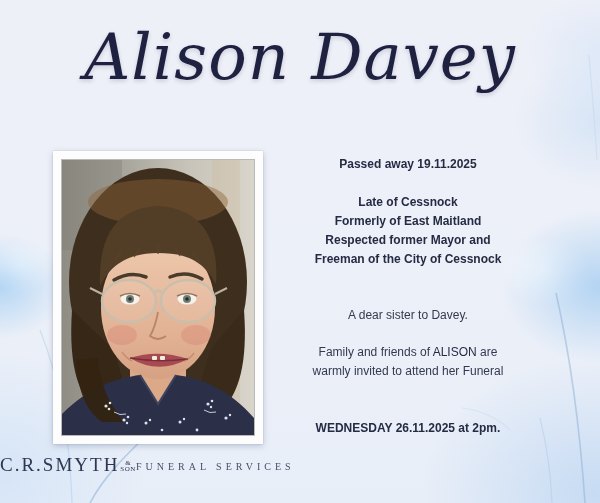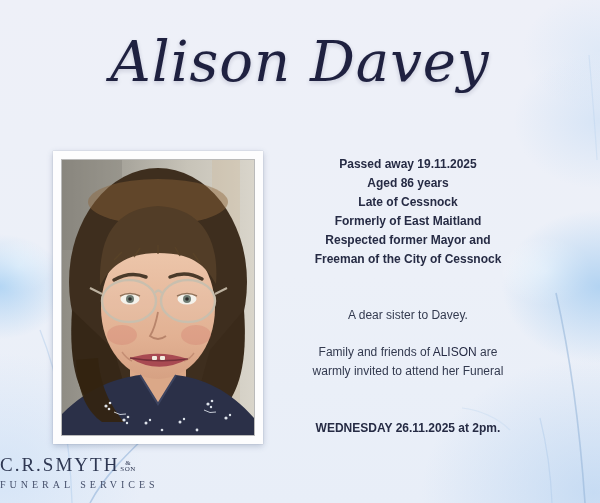--- a/index.html
+++ b/index.html
@@ -14,41 +14,40 @@
       radial-gradient(95px 75px at 0% 57%, rgba(150,200,242,.65), rgba(150,200,242,0) 70%),
       radial-gradient(45px 35px at 3% 53%, rgba(255,255,255,.9), rgba(255,255,255,0) 75%),
       radial-gradient(190px 160px at 0% 94%, rgba(198,221,246,.55), rgba(198,221,246,0) 75%),
       radial-gradient(110px 85px at 100% 10%, rgba(208,226,246,.5), rgba(208,226,246,0) 70%),
       linear-gradient(180deg,#eef0f8 0%,#ecf0f8 55%,#e8eef8 100%);
   }
   .stems{position:absolute;inset:0;pointer-events:none;}
   .title{
     position:absolute;top:20px;left:0;right:0;text-align:center;
     font-family:"DejaVu Serif",serif;font-style:italic;font-weight:500;
-    font-size:56px;letter-spacing:1px;color:#1f2140;
+    font-size:64px;letter-spacing:1px;color:#1f2140;
     text-shadow:0 2px 4px rgba(30,30,70,.18);
-    margin-top:9px;
   }
   .photo-frame{
     position:absolute;left:53px;top:151px;width:210px;height:293px;
     background:#fdfdfe;box-sizing:border-box;padding:9px;
     box-shadow:0 2px 6px rgba(60,80,120,.28),0 0 1px rgba(90,100,130,.4);
   }
   .photo{width:192px;height:275px;display:block;outline:1px solid rgba(60,60,60,.35);}
   .details{
     position:absolute;left:268px;top:155px;width:280px;text-align:center;
     color:#333a4f;font-size:12px;line-height:19px;
   }
   .details p{margin:0 0 18px 0;}
   .details .hdr{font-weight:bold;color:#262b44;}
   .details strong{font-weight:normal;color:#262b44;}
   .details .bold-line{font-weight:bold;color:#262b44;}
   .logo{
     position:absolute;left:0;right:0;top:454px;
-    display:flex;flex-direction:column;align-items:flex-start;
+    display:flex;flex-direction:row;align-items:center;
     color:#2e3752;font-family:"Liberation Serif",serif;
   }
   .logo-row{display:flex;align-items:center;}
   .logo-name{font-size:19px;letter-spacing:2px;}
   .logo-son{display:flex;flex-direction:column;align-items:center;margin-left:1px;margin-top:2px;}
   .logo-son span{font-size:7px;line-height:6px;letter-spacing:.5px;}
   .logo-tagline{font-size:10px;letter-spacing:4px;margin-top:3px;color:#46506b;}
 </style>
 </head>
 <body>
@@ -153,21 +152,21 @@
         <circle cx="135" cy="270" r="1.4"></circle>
           <circle cx="100" cy="270" r="1.3"></circle>
       </g>
       <path d="M52,252 Q 58,256 64,254 M142,250 Q 148,254 154,252" fill="none" stroke="rgba(238,243,250,.8)" stroke-width="1"></path>
     </svg>
   </div>
 
   <div class="details">
     <p class="hdr">
       <span>Passed away 19.11.2025</span><br>
-      <span>Aged 86 years</span><br>
+      <br>
       <span>Late of Cessnock</span><br>
       <span>Formerly of East Maitland</span><br>
       <span>Respected former Mayor and</span><br>
       <span>Freeman of the City of Cessnock</span>
     </p>
     <p>
       <br>
       <span>A dear sister to Davey.</span>
     </p>
     <p>

